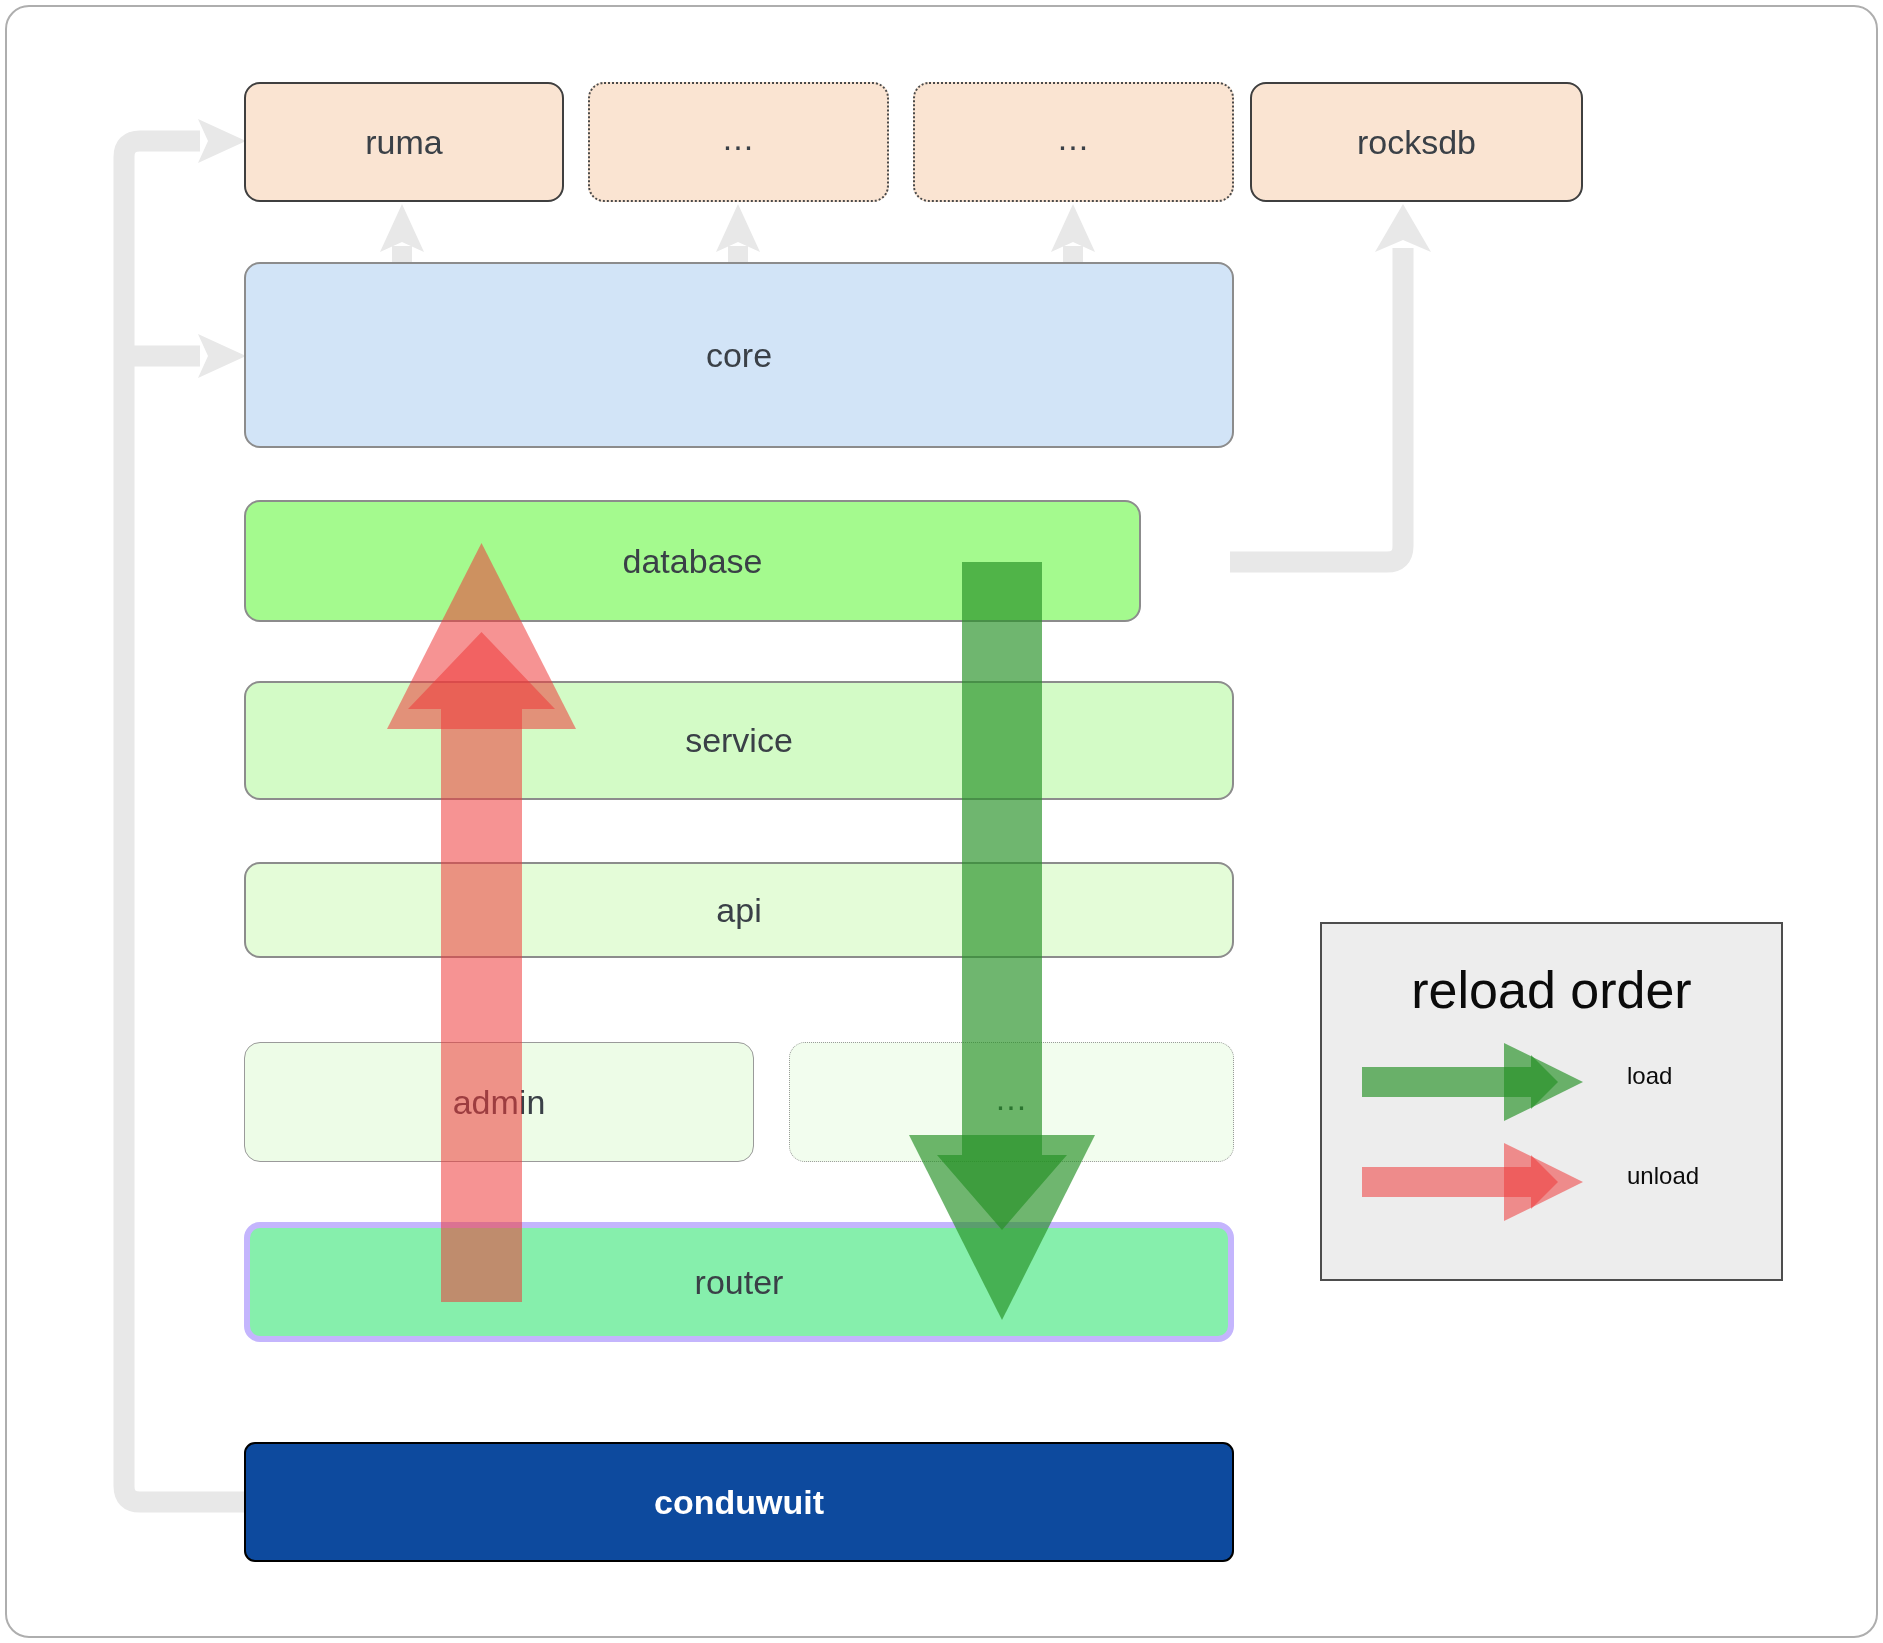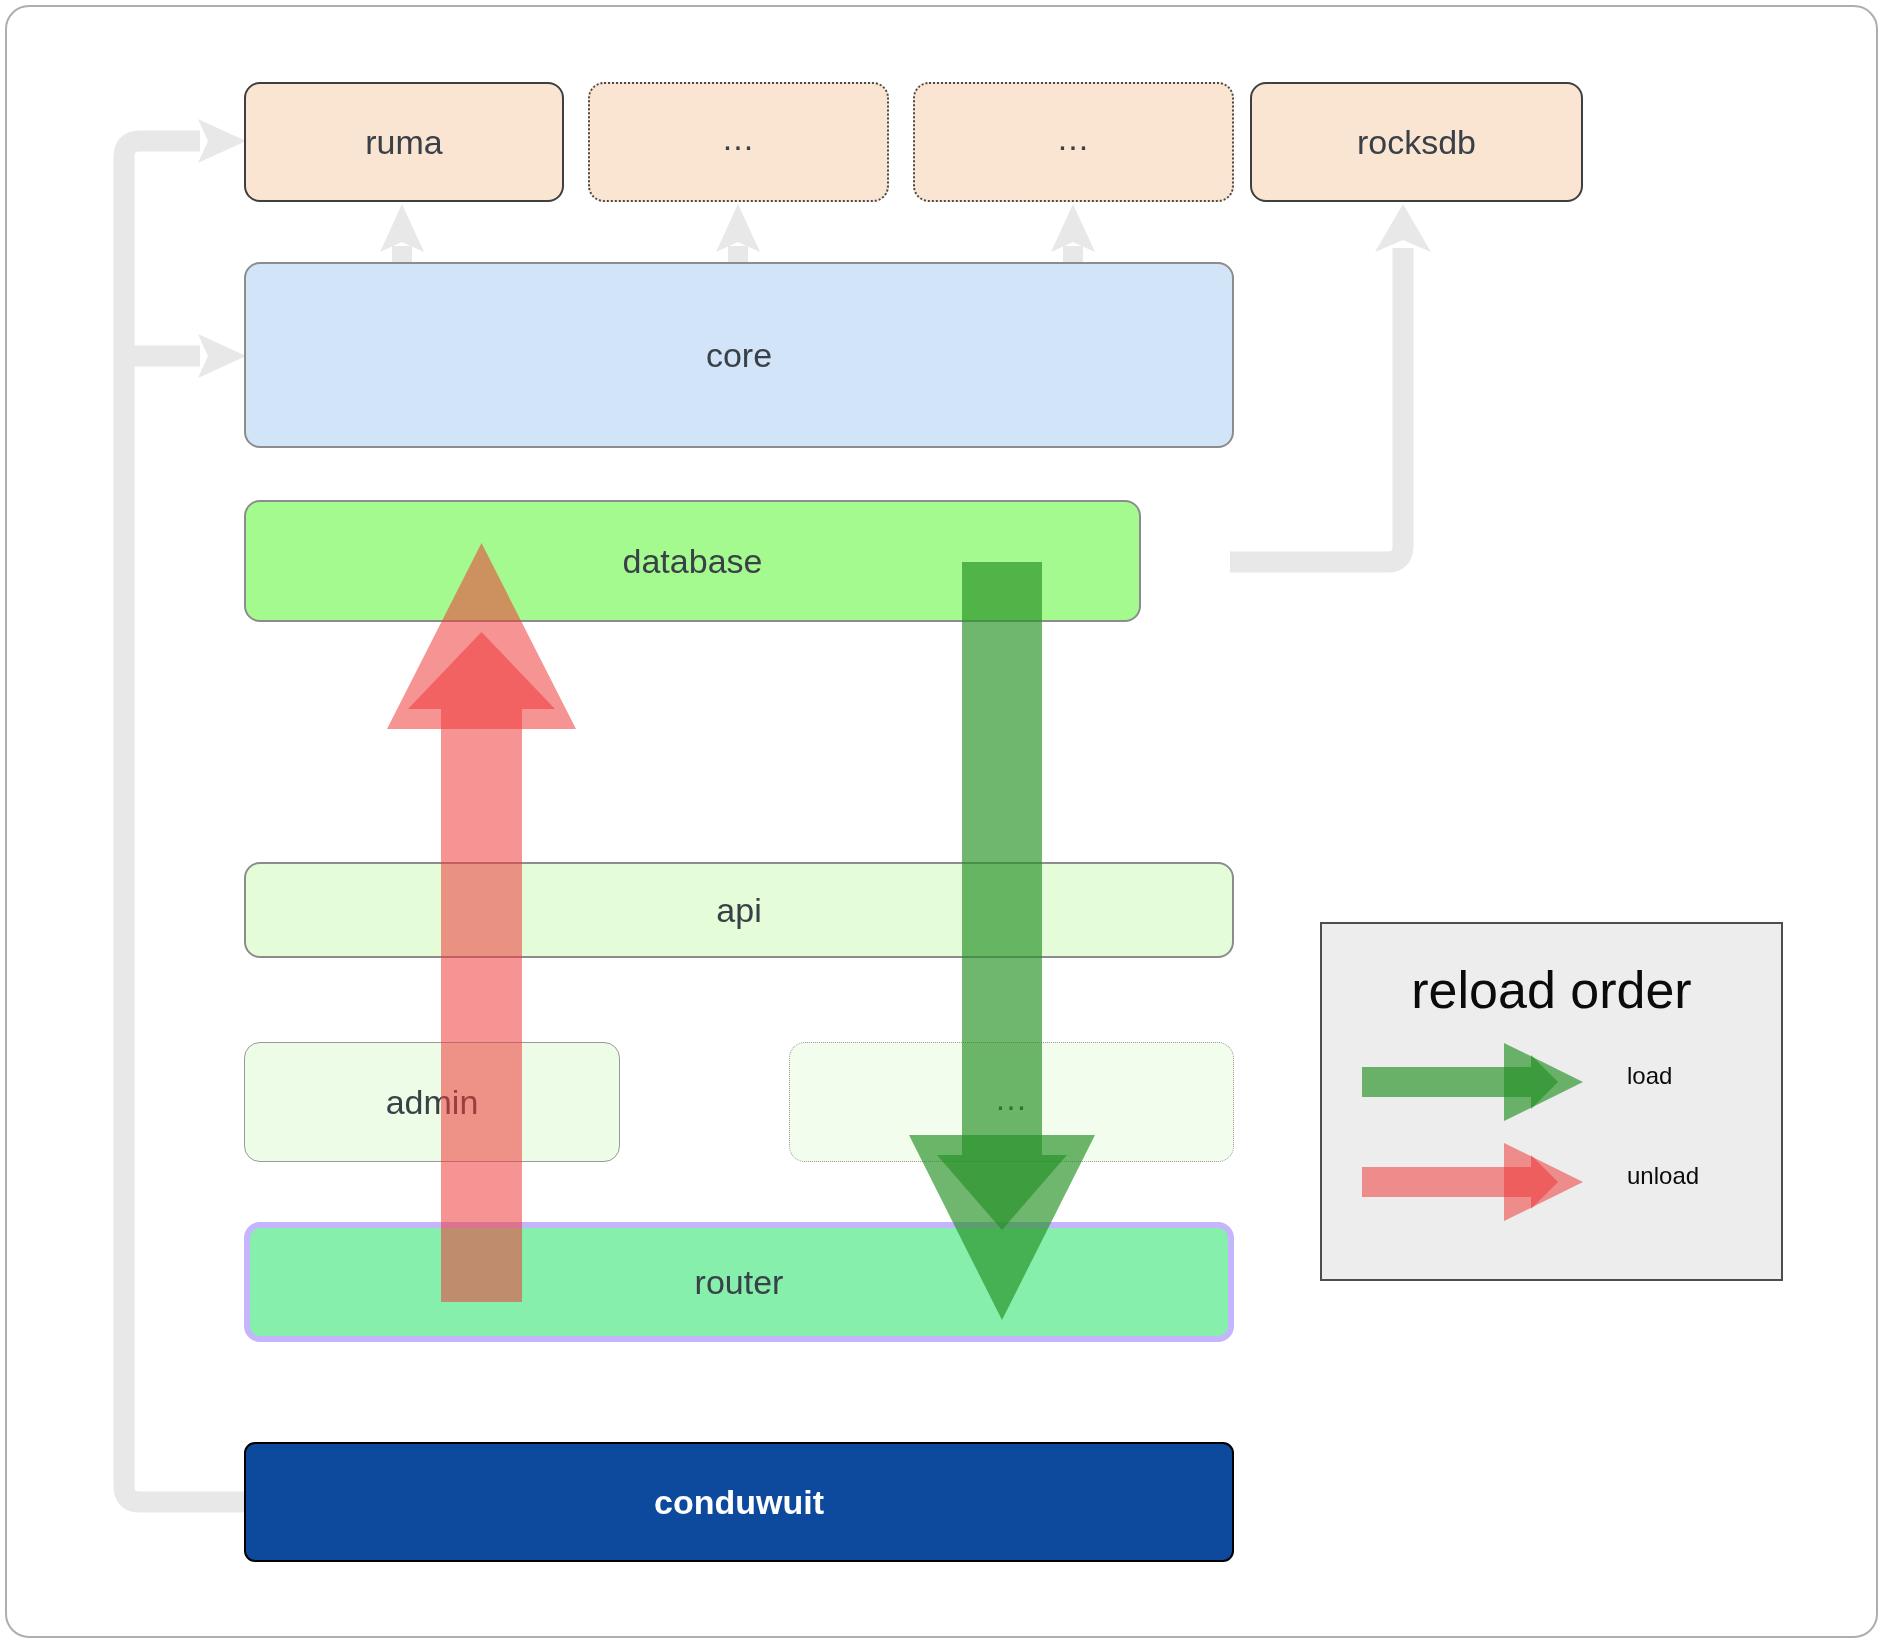--- a/index.html
+++ b/index.html
@@ -11,21 +11,21 @@
   
   .n-ruma   {left:244px;top:82px;width:320px;height:120px;background:#fae4d2;border:2.5px solid #3f3f3f;}
   .n-dots1  {left:588px;top:82px;width:301px;height:120px;background:#fae4d2;border:2px dotted #4a4a4a;}
   .n-dots2  {left:913px;top:82px;width:321px;height:120px;background:#fae4d2;border:2px dotted #4a4a4a;}
   .n-rocksdb{left:1250px;top:82px;width:333px;height:120px;background:#fae4d2;border:2.5px solid #3f3f3f;}
   
   .n-core    {left:244px;top:262px;width:990px;height:186px;background:#d2e4f7;border:2px solid #8c8c8c;}
   .n-database{left:244px;top:500px;width:897px;height:122px;background:#a4fa8e;border:2px solid #8c8c8c;}
   .n-service {left:244px;top:681px;width:990px;height:119px;background:#d3fbc6;border:2px solid #8c8c8c;}
   .n-api     {left:244px;top:862px;width:990px;height:96px;background:#e4fcd8;border:2px solid #8c8c8c;}
-  .n-admin   {left:244px;top:1042px;width:376px;height:120px;background:#edfce7;border:1.5px solid #9a9a9a;}
+  .n-admin   {left:244px;top:1042px;width:510px;height:120px;background:#edfce7;border:1.5px solid #9a9a9a;}
   .n-dots3   {left:789px;top:1042px;width:445px;height:120px;background:#f2fdee;border:1.5px dotted #9a9a9a;}
   .n-router  {left:244px;top:1222px;width:990px;height:120px;background:#86efac;border:6px solid #c4b5fd;}
   .n-conduwuit{left:244px;top:1442px;width:990px;height:120px;background:#0d4a9e;border:2.5px solid #000;
                color:#ffffff;font-weight:bold;border-radius:11px;}
   .ellipsis{letter-spacing:1px;transform:translateY(-4px);}
   
   .legend{position:absolute;left:1320px;top:922px;width:463px;height:359px;background:#ededed;
           border:2.5px solid #4d4d4d;box-sizing:border-box;}
   .legend-title{position:absolute;left:0;top:36px;width:100%;text-align:center;
                 font-size:52px;color:#0b0b0b;}
@@ -77,20 +77,23 @@
   <div class="node n-rocksdb">
     <span>rocksdb</span>
   </div>
 
   <div class="node n-core">
     <span>core</span>
   </div>
   <div class="node n-database">
     <span>database</span>
   </div>
+  <div class="node n-service">
+    <span>service</span>
+  </div>
   <div class="node n-api">
     <span>api</span>
   </div>
   <div class="node n-admin">
     <span>admin</span>
   </div>
   <div class="node n-dots3">
     <span class="ellipsis">...</span>
   </div>
   <div class="node n-router">

